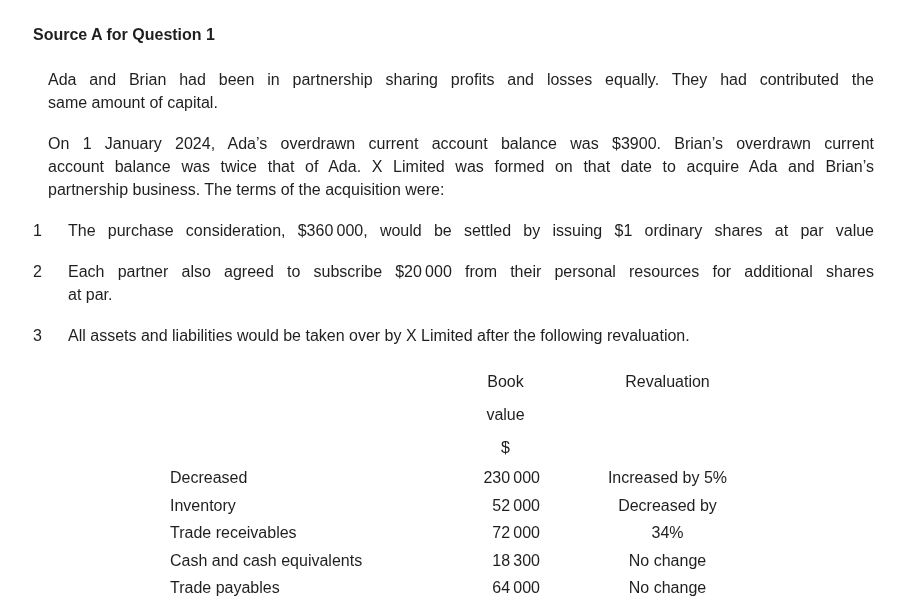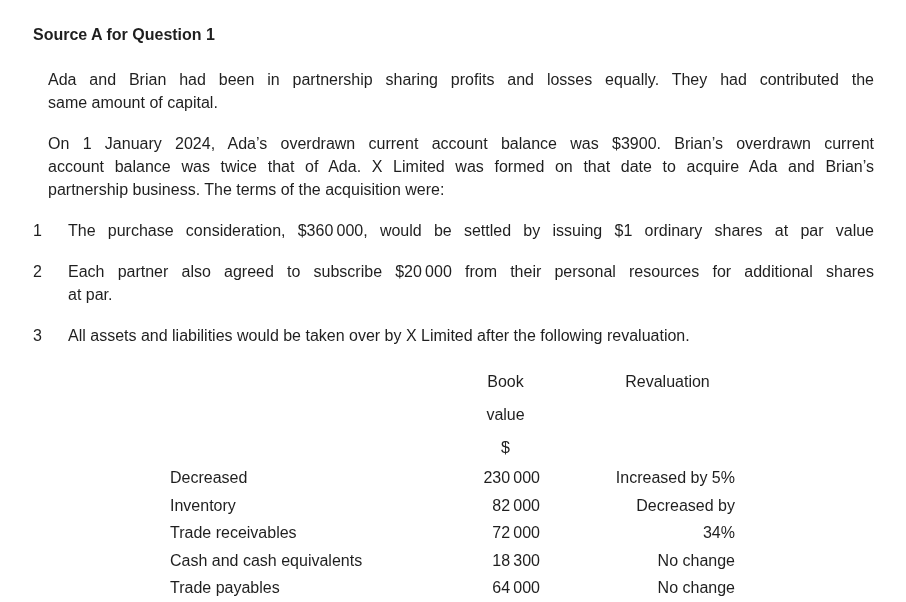--- a/index.html
+++ b/index.html
@@ -60,21 +60,21 @@
   .th-reval {
     grid-column: 4;
     text-align: center;
   }
   .td-item  { grid-column: 1; }
   .td-book  {
     grid-column: 2;
     text-align: right;
     padding-right: 5px;
   }
-  .td-reval { grid-column: 4; text-align: right; }
+  .td-reval { grid-column: 4; text-align: center; }
 </style>
 </head>
 <body>
 
 <div class="page">
 
   <div class="doc-title">Source A for Question 1</div>
 
   <div class="para">
     <div class="jline">Ada and Brian had been in partnership sharing profits and losses equally. They had contributed the</div>
@@ -118,21 +118,21 @@
       <div class="th-book">$</div>
     </div>
 
     <div class="trow drow">
       <div class="td-item">Decreased</div>
       <div class="td-book">230 000</div>
       <div class="td-reval">Increased by 5%</div>
     </div>
     <div class="trow drow">
       <div class="td-item">Inventory</div>
-      <div class="td-book">82 000</div>
+      <div class="td-book">52 000</div>
       <div class="td-reval">Decreased by 34%</div>
     </div>
     <div class="trow drow">
       <div class="td-item">Trade receivables</div>
       <div class="td-book">72 000</div>
     </div>
     <div class="trow drow">
       <div class="td-item">Cash and cash equivalents</div>
       <div class="td-book">18 300</div>
       <div class="td-reval">No change</div>

